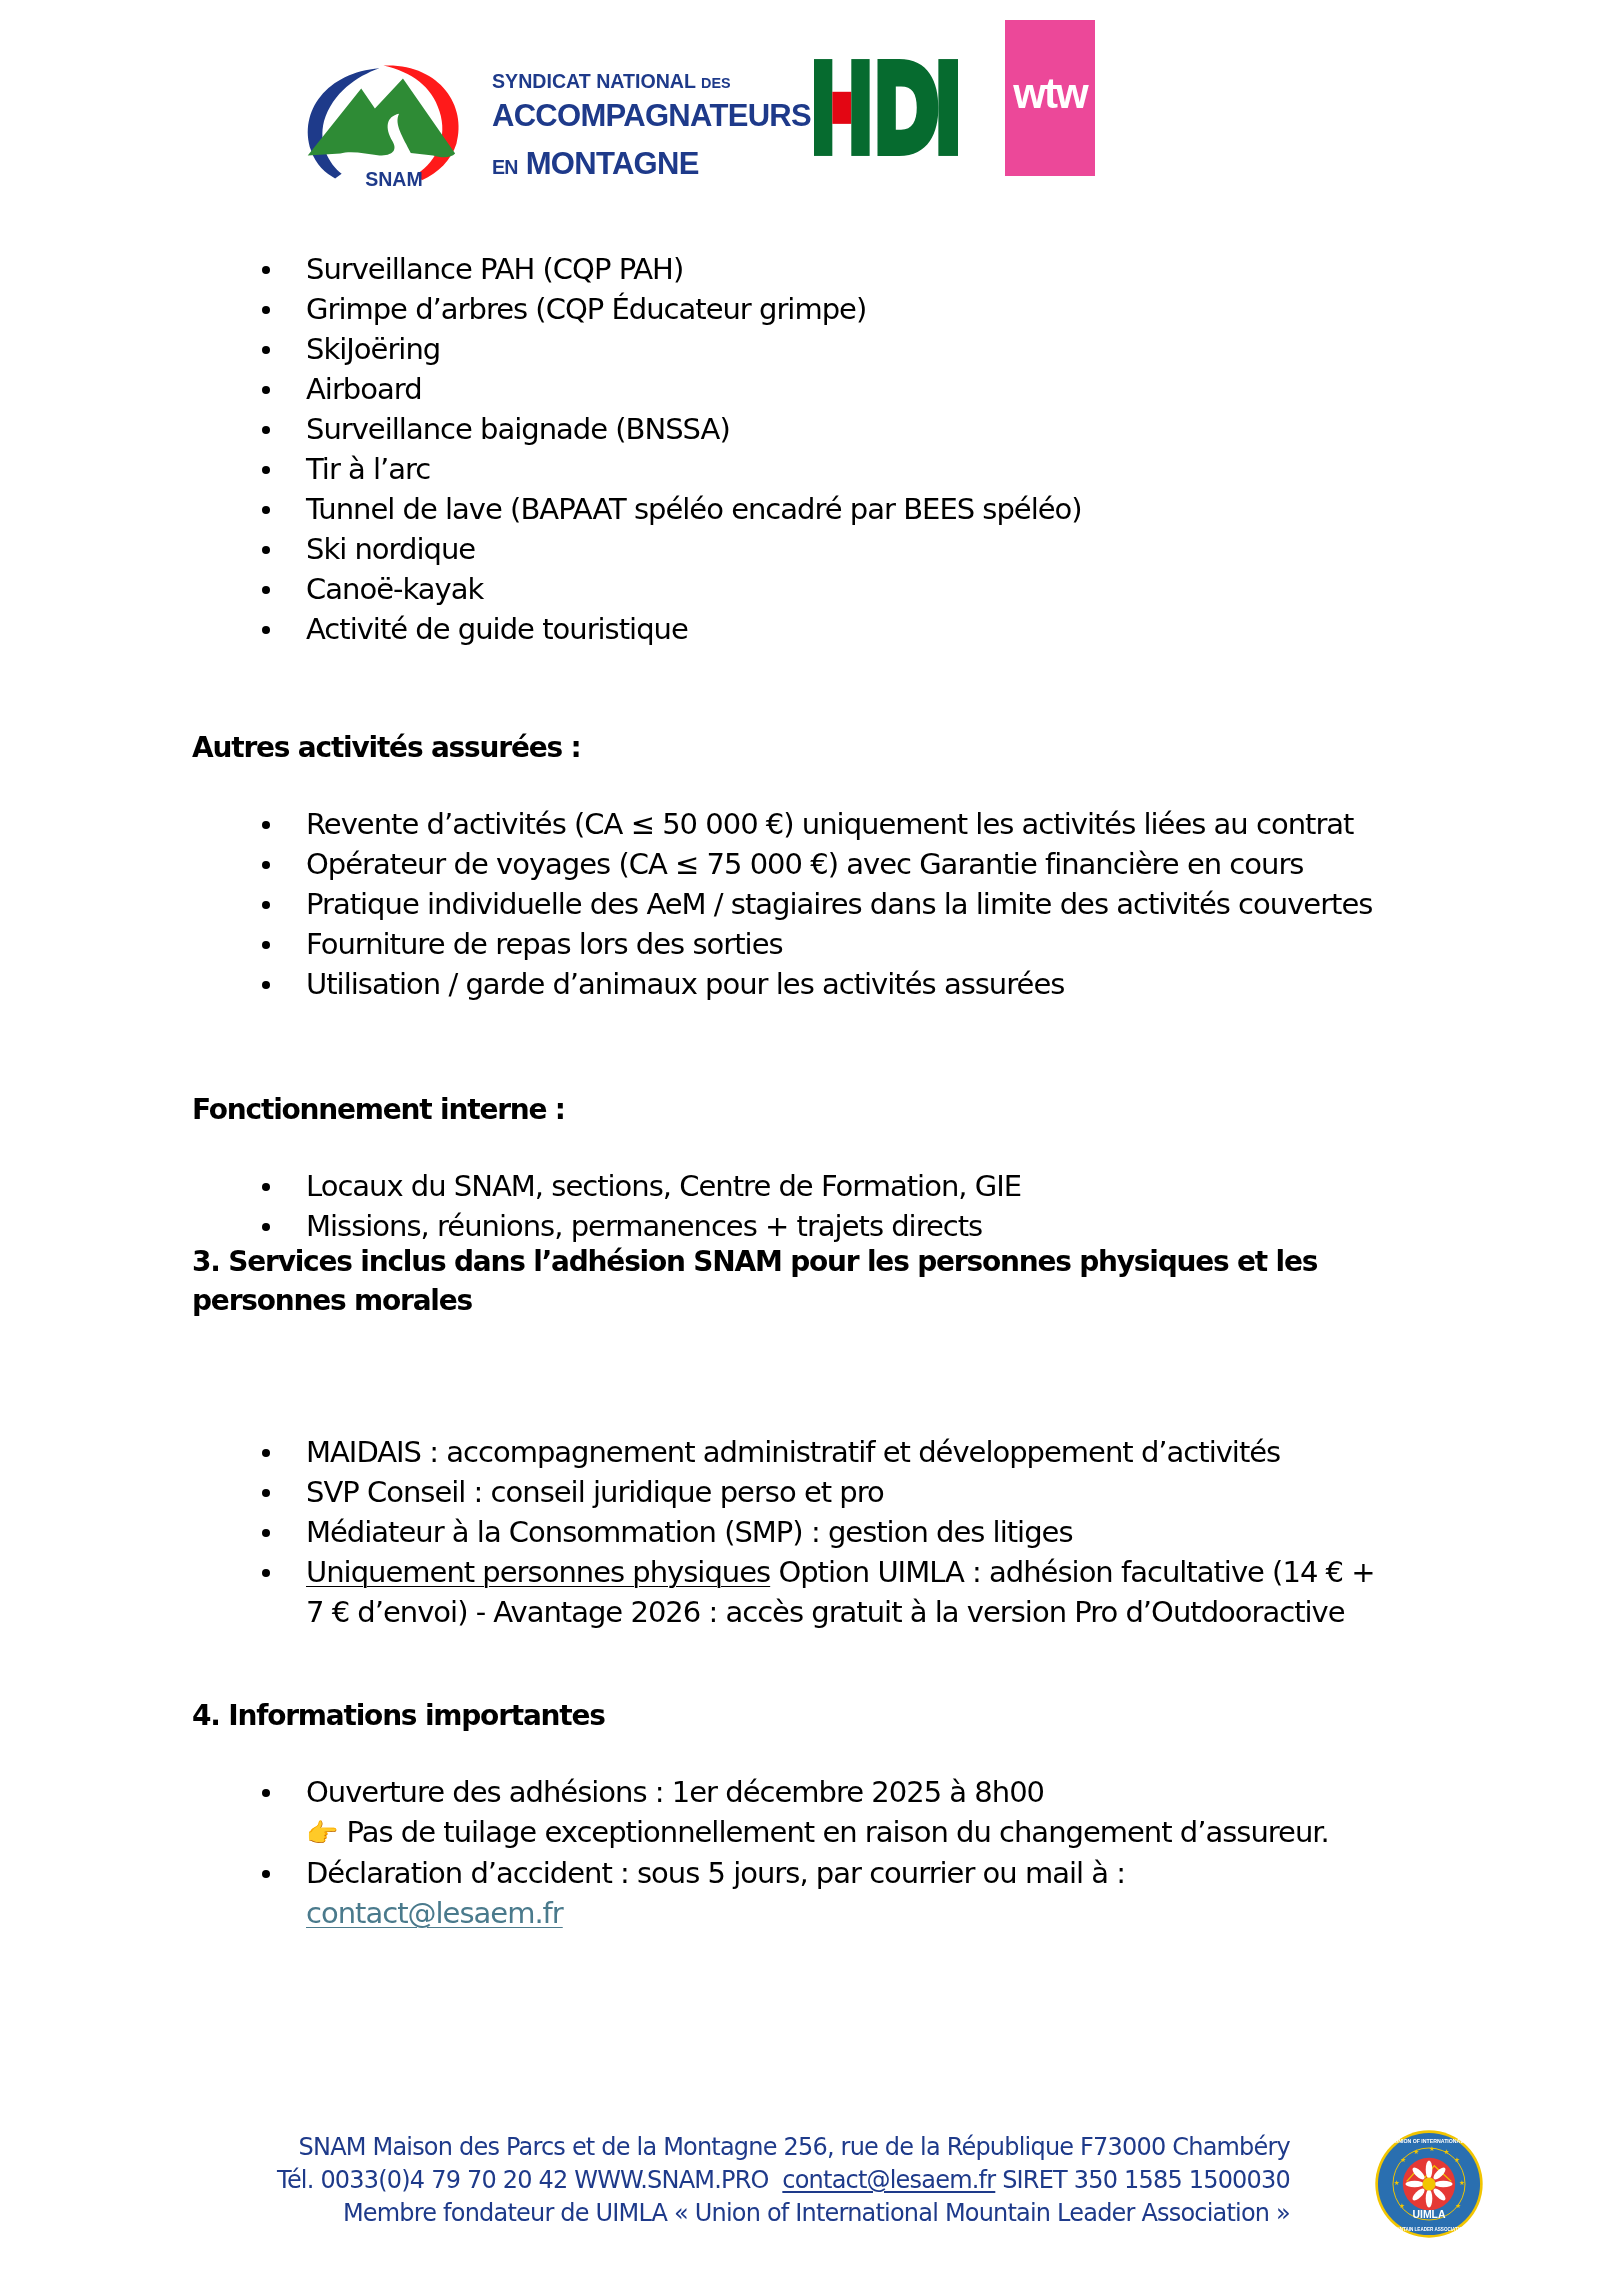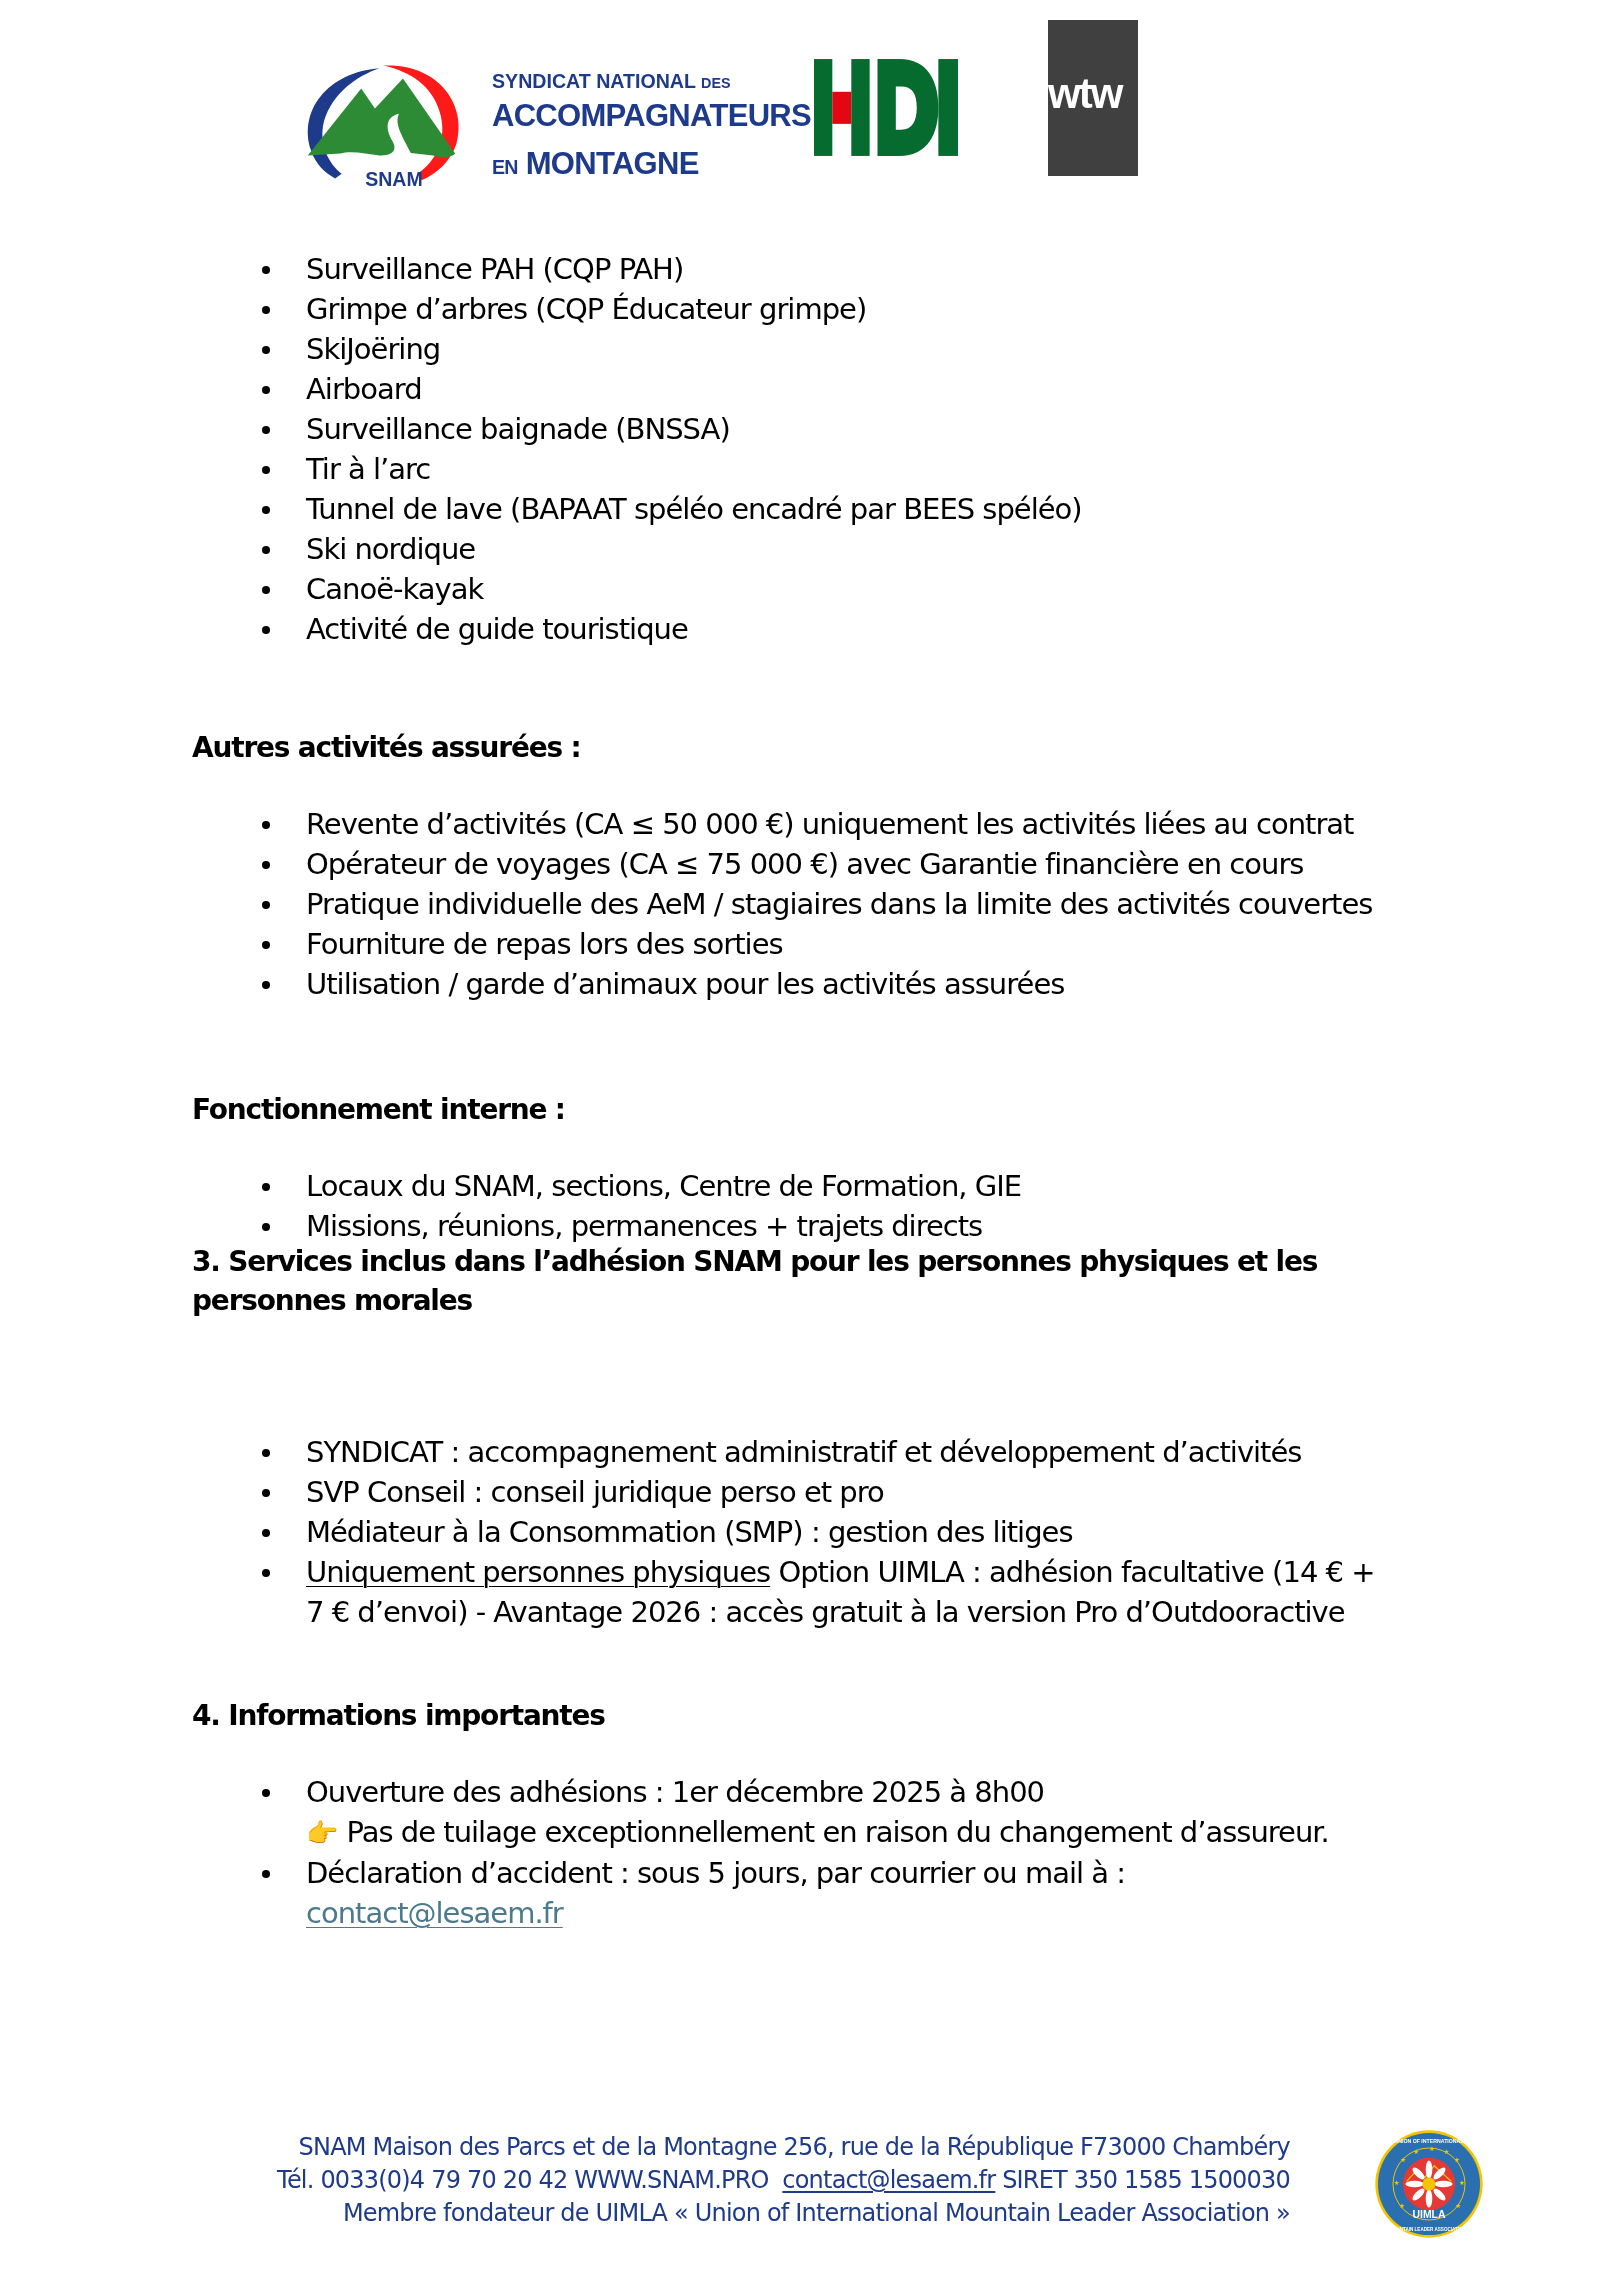--- a/index.html
+++ b/index.html
@@ -9,22 +9,22 @@
     }
     
     .logo-snam { position: absolute; left: 288px; top: 46px; width: 196px; height: 150px; }
     .snam-text { position: absolute; left: 492px; top: 72px; color: #1e3a8a; font-family: "Liberation Sans", sans-serif; font-weight: bold; line-height: 1; }
     .snam-text .l1 { font-size: 19.6px; letter-spacing: 0px; }
     .snam-text .l1 small { font-size: 14.4px; font-weight: bold; }
     .snam-text .l2 { font-size: 31px; margin-top: 8px; letter-spacing: -0.7px; }
     .snam-text .l3 { font-size: 31px; margin-top: 17px; letter-spacing: -0.7px; }
     .snam-text .cap-s { font-size: 19.6px; }
     .logo-hdi { position: absolute; left: 814px; top: 59px; width: 144px; height: 97px; }
-    .logo-wtw { position: absolute; left: 1048px; top: 20px; width: 90px; height: 156px; background: #404040;
-                display: flex; align-items: center; }
+    .logo-wtw { position: absolute; left: 1005px; top: 20px; width: 90px; height: 156px; background: #ec4899;
+                display: flex; align-items: center; justify-content: center; }
     .logo-wtw span { color: #fff; font-family: "Liberation Sans", sans-serif; font-weight: bold; font-size: 42px; letter-spacing: -2px; margin-top: -7.9px; }
     ul.blist { list-style: none; margin: 16px; padding: 0; position: absolute; left: 243px; }
     ul.blist li { position: relative; padding-left: 47px; font-size: 29px; line-height: 40px; font-family: "DejaVu Sans", sans-serif; letter-spacing: -1px; white-space: nowrap; }
     ul.blist li::before { content: ""; position: absolute; left: 3.3px; top: 17px; width: 7.9px; height: 7.9px; border-radius: 50%; background: #000; }
     ul.blist li.cont::before { display: none; }
     .green-h { position: absolute; left: 192px; color: #000000; font-weight: bold; font-family: "DejaVu Sans", sans-serif; font-size: 28px; letter-spacing: -1.2px; line-height: 39px; }
     .underline { text-decoration: underline; text-underline-offset: 3.9px; text-decoration-thickness: 1.3px; }
     .link { color: #4a7a8c; text-decoration: underline; text-underline-offset: 3.9px; text-decoration-thickness: 1.3px; }
     .pointer { display: inline-block; font-size: 26px; color: #f5b82e; margin-right: 9.2px; }
 
@@ -87,21 +87,21 @@
 <ul class="blist" style="top:1150px;">
   <li>Locaux du SNAM, sections, Centre de Formation, GIE</li>
   <li>Missions, réunions, permanences + trajets directs</li>
 </ul>
 
 <div class="green-h" style="top:1242px;">
   <div>3. Services inclus dans l’adhésion SNAM pour les personnes physiques et les</div>
   <div>personnes morales</div>
 </div>
 <ul class="blist" style="top:1416px;">
-  <li>SYNDICAT : accompagnement administratif et développement d’activités</li>
+  <li>MAIDAIS : accompagnement administratif et développement d’activités</li>
   <li>SVP Conseil : conseil juridique perso et pro</li>
   <li>Médiateur à la Consommation (SMP) : gestion des litiges</li>
   <li>
     <span class="underline">Uniquement personnes physiques</span><span> Option UIMLA : adhésion facultative (14 € +</span>
   </li>
   <li class="cont">7 € d’envoi) - Avantage 2026 : accès gratuit à la version Pro d’Outdooractive</li>
 </ul>
 
 <div class="green-h" style="top:1696px;">4. Informations importantes</div>
 <ul class="blist" style="top:1756px;">

